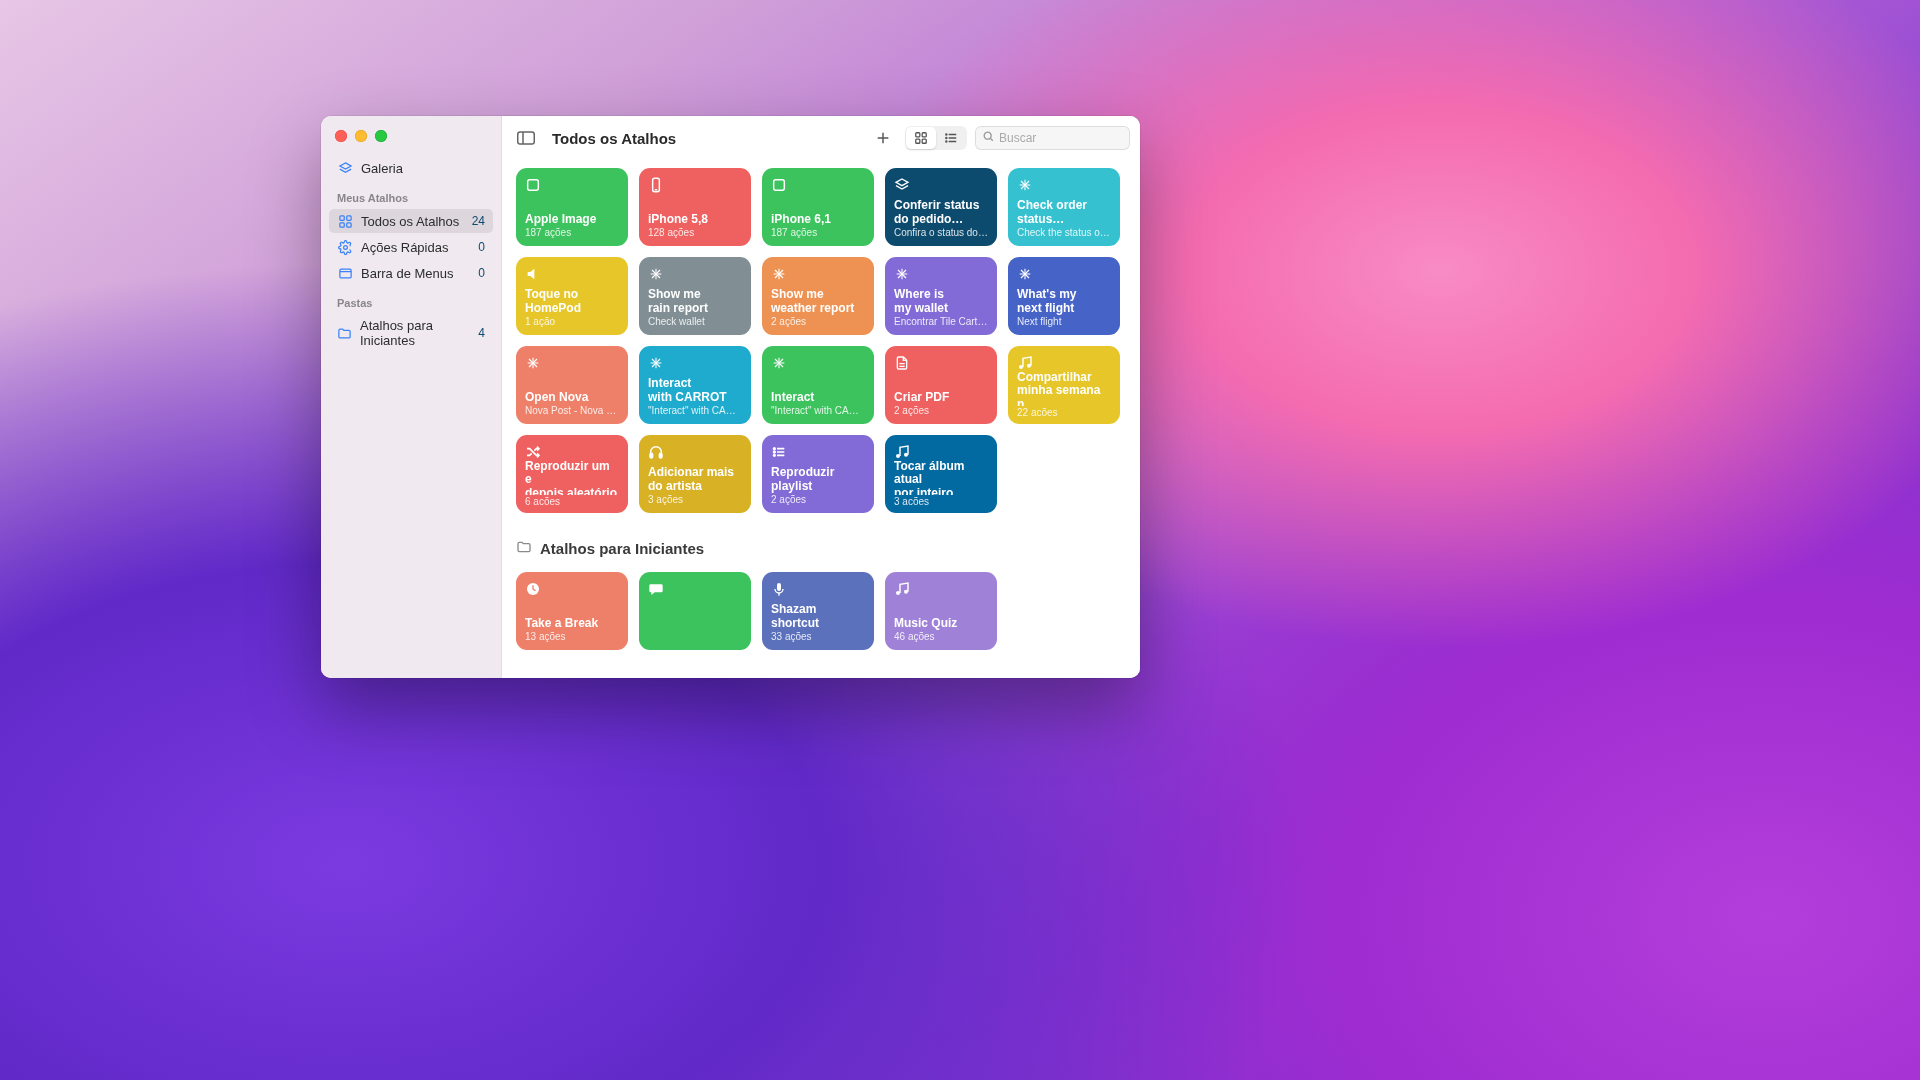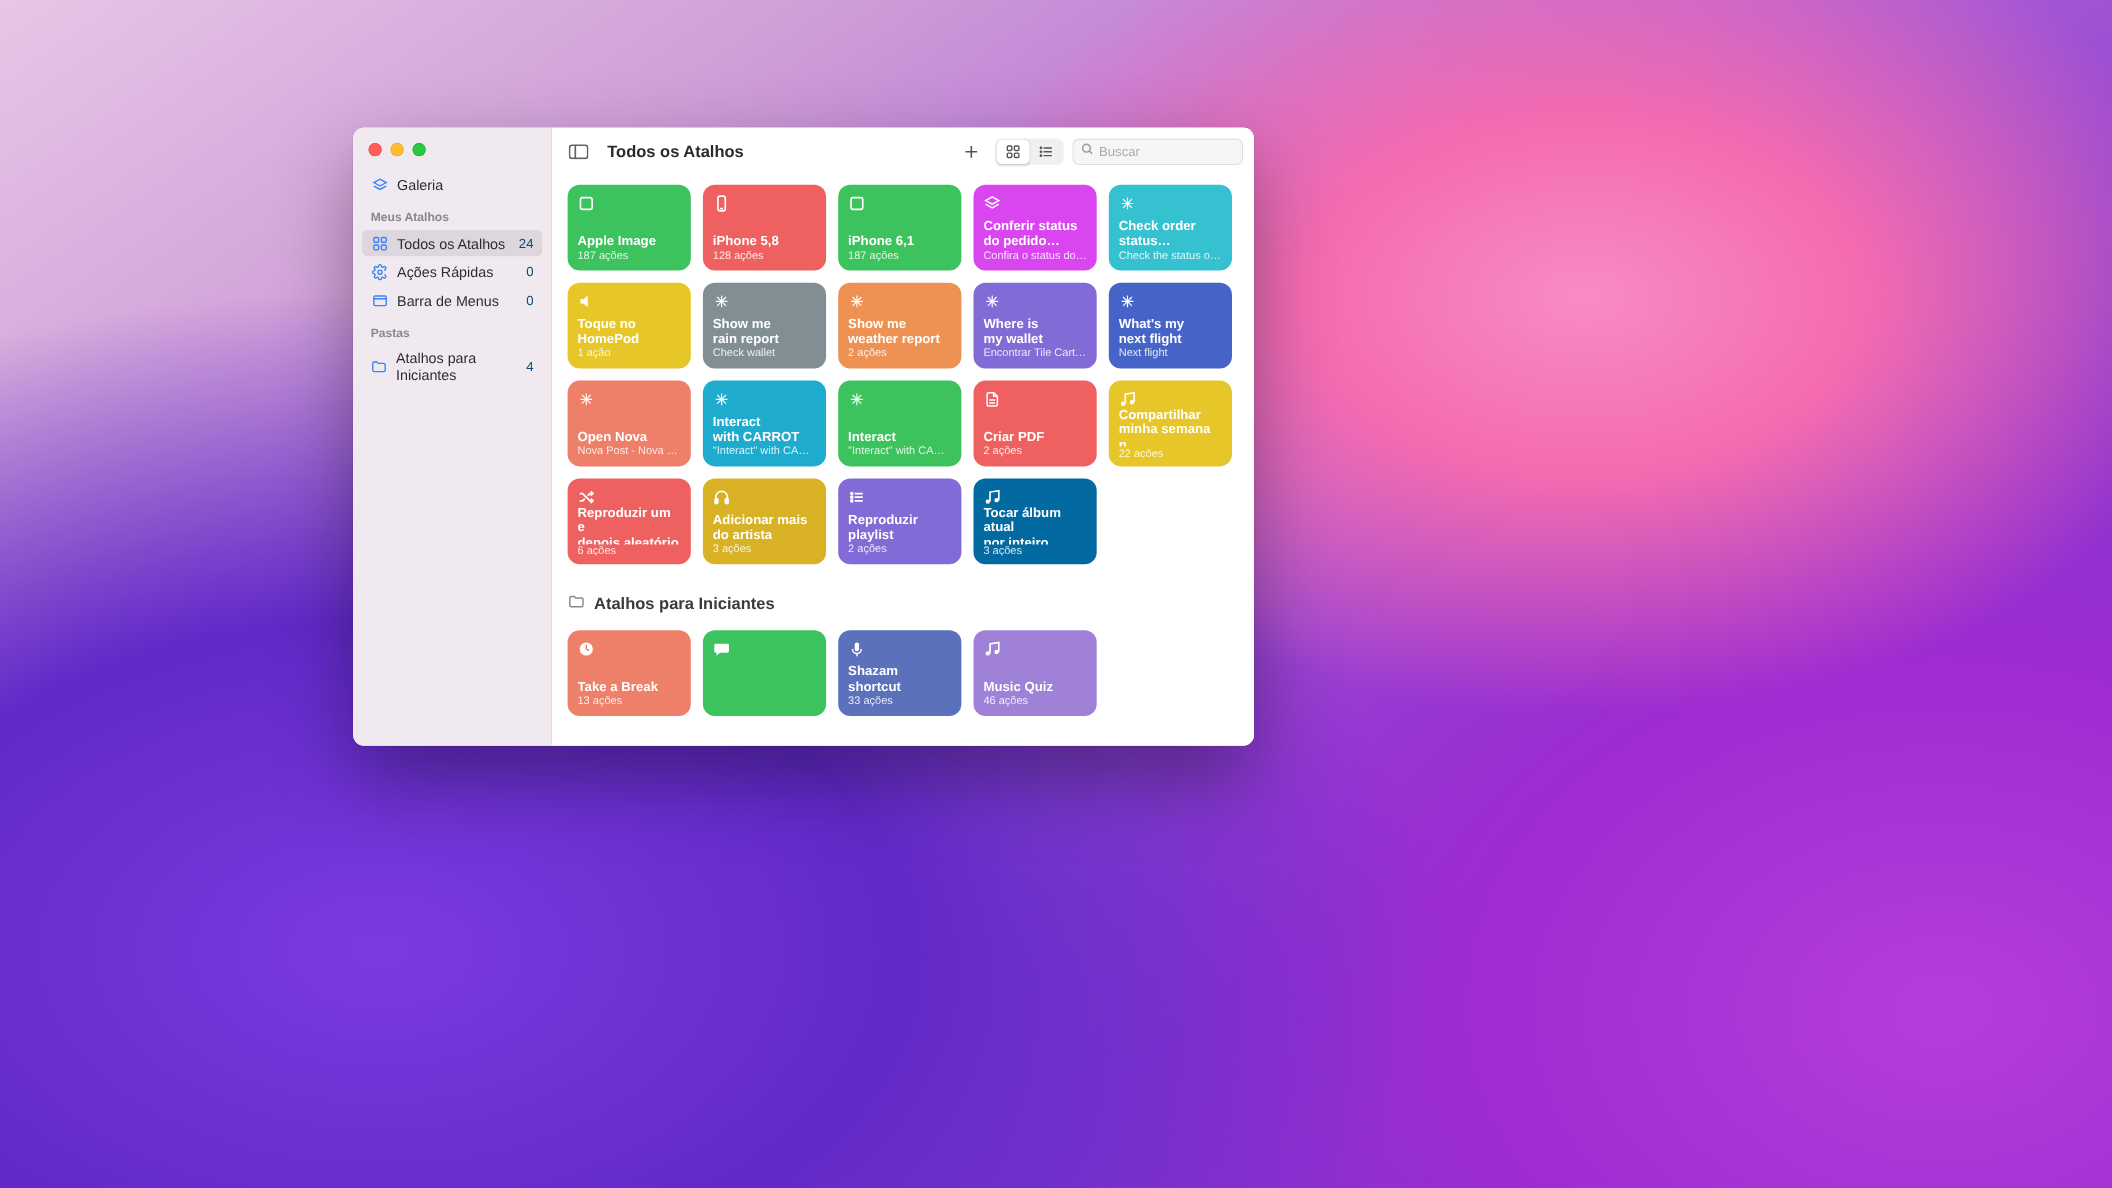--- a/index.html
+++ b/index.html
@@ -272,21 +272,21 @@
           <div class="card" style="background: rgb(60, 195, 94);">
             <div class="ico">
               <svg viewBox="0 0 24 24" fill="none" stroke="white" stroke-width="2.2">
                 <rect x="4" y="4" width="16" height="16" rx="3"></rect>
               </svg>
             </div>
             <div class="spacer"></div>
             <div class="ttl">iPhone 6,1</div>
             <div class="sub">187 ações</div>
           </div>
-          <div class="card" style="background: #d946ef;">
+          <div class="card" style="background: #0c4a6e;">
             <div class="ico">
               <svg viewBox="0 0 24 24" fill="none" stroke="white" stroke-width="2">
                 <path d="M12 3l9 5-9 5-9-5 9-5z"></path>
                 <path d="M3 13l9 5 9-5"></path>
               </svg>
             </div>
             <div class="spacer"></div>
             <div class="ttl">Conferir status
 do pedido…</div>
             <div class="sub">Confira o status dos s…</div>

